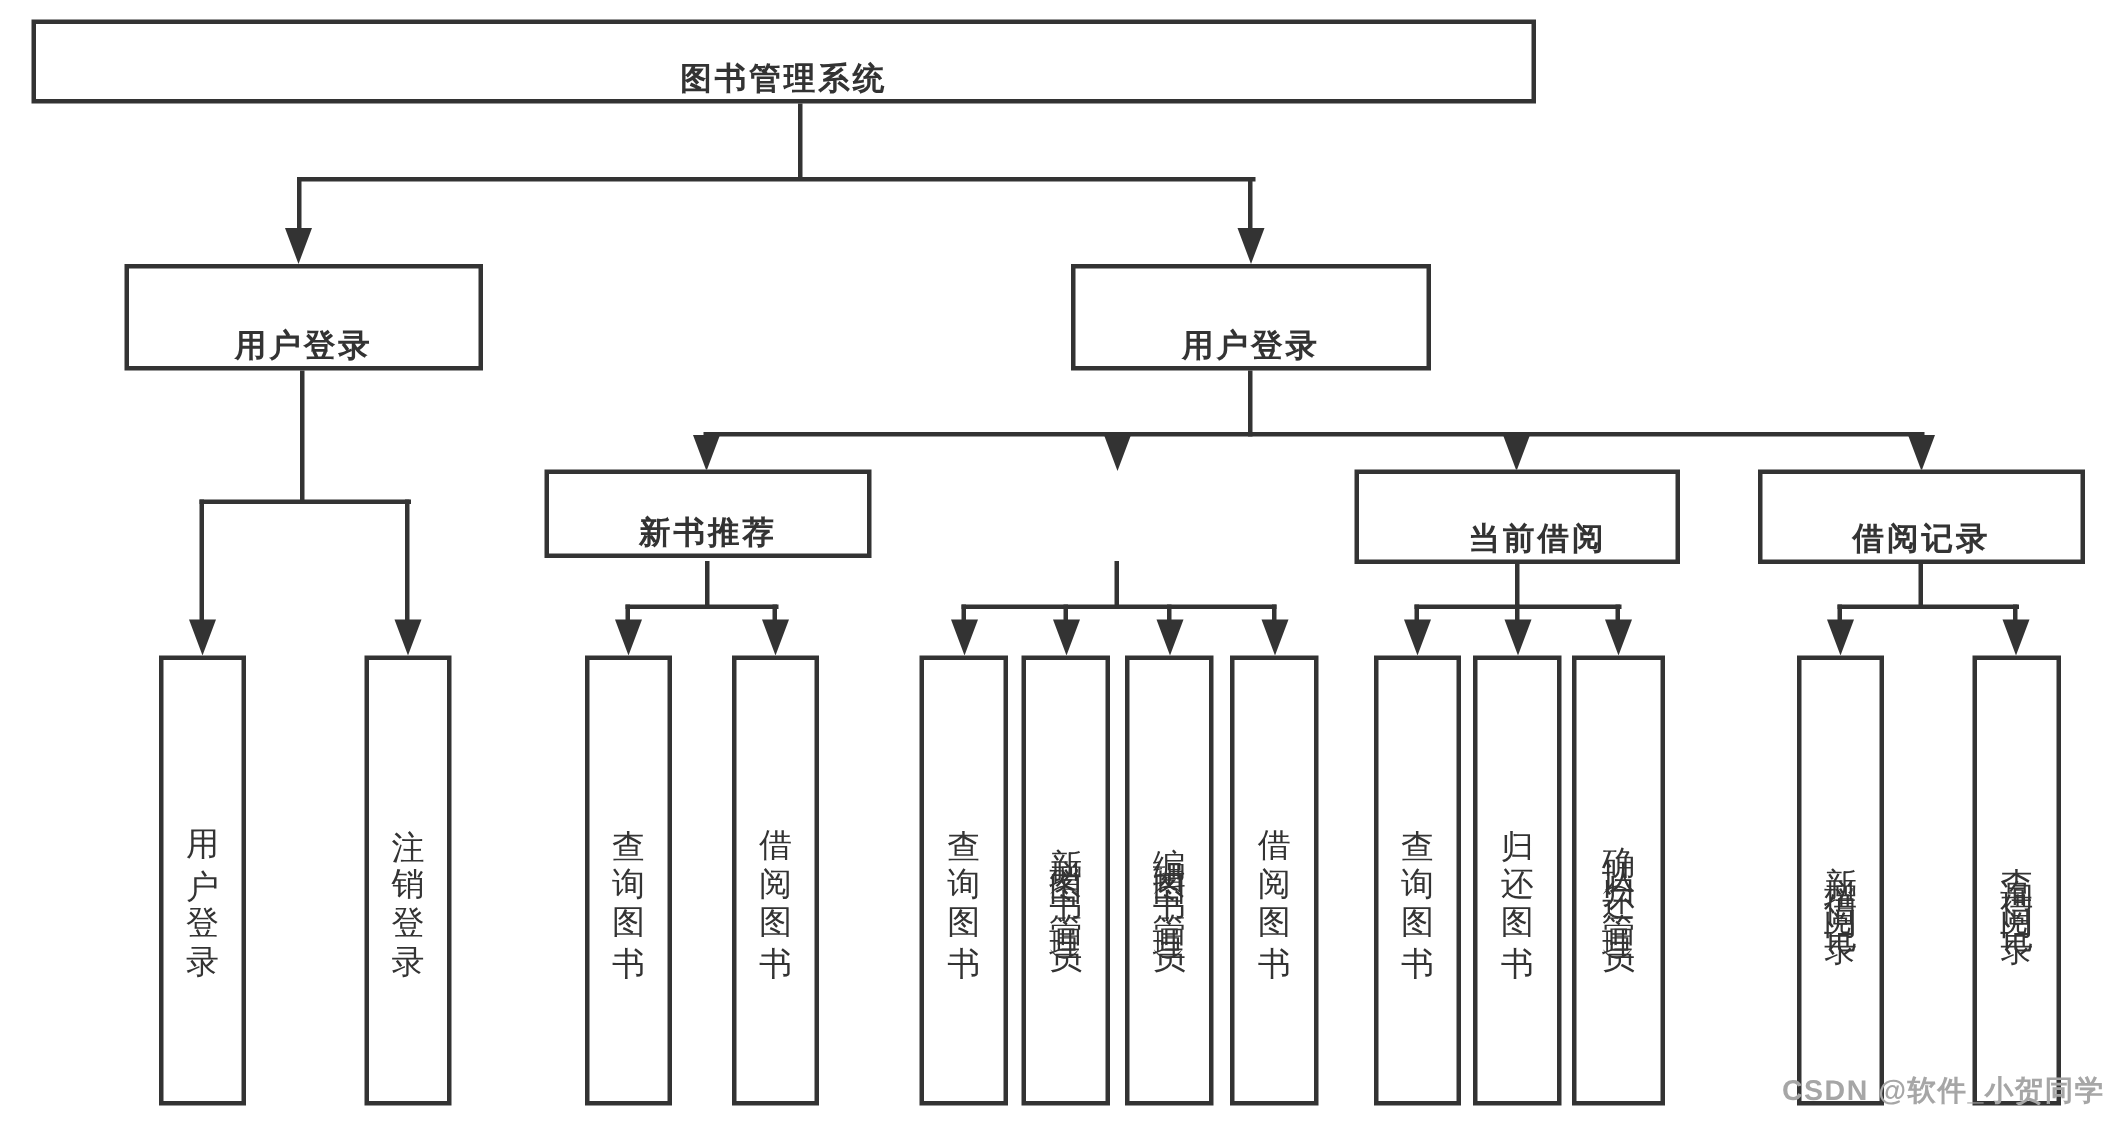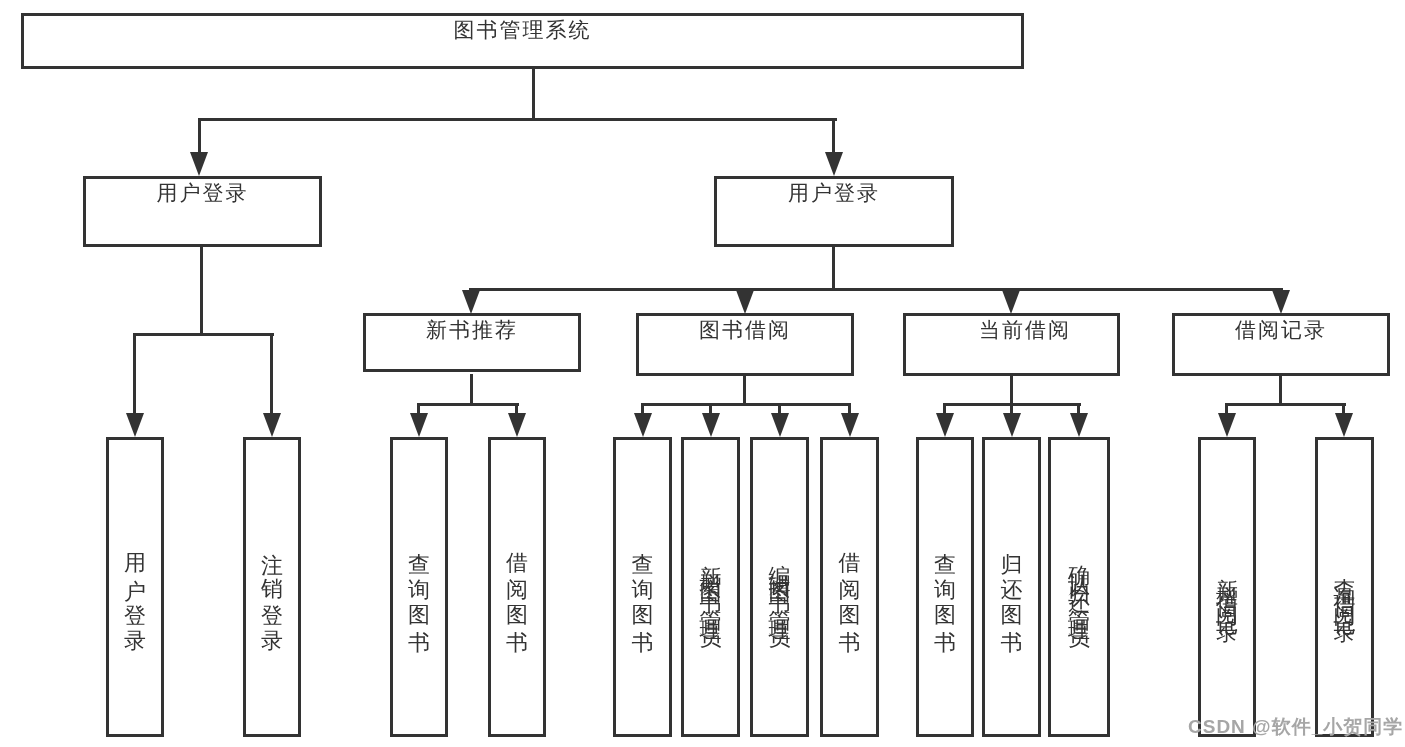--- a/index.html
+++ b/index.html
@@ -24,25 +24,26 @@
     border-left: 9px solid transparent;
     border-right: 9px solid transparent;
     border-top: 24px solid #333333;
   }
   .hbox {
     position: absolute;
     box-sizing: border-box;
     border: 3px solid #333333;
     background: #ffffff;
     display: flex;
-    align-items: flex-start;
+    align-items: flex-end;
     justify-content: center;
     font-size: 21px;
     color: #333333;
     letter-spacing: 2px;
+    font-weight: bold;
   }
   .vbox {
     position: absolute;
     box-sizing: border-box;
     border: 3px solid #333333;
     background: #ffffff;
     top: 437px;
     height: 300px;
     display: flex;
     align-items: center;
@@ -137,23 +138,20 @@
   <div class="hbox" style="left:83px; top:176px; width:239px; height:71px;">
     <span>用户登录</span>
   </div>
   <div class="hbox" style="left:714px; top:176px; width:240px; height:71px;">
     <span>用户登录</span>
   </div>
 
   <div class="hbox" style="left:363px; top:313px; width:218px; height:59px;">
     <span>新书推荐</span>
   </div>
-  <div class="hbox" style="left:636px; top:313px; width:218px; height:63px;">
-    <span>图书借阅</span>
-  </div>
   <div class="hbox" style="left:903px; top:313px; width:217px; height:63px;padding-left:27px;">
     <span>当前借阅</span>
   </div>
   <div class="hbox" style="left:1172px; top:313px; width:218px; height:63px;">
     <span>借阅记录</span>
   </div>
 
   <div class="vbox ls-wide" style="left:106px; width:58px;">
     <span>用户登录</span>
   </div>

